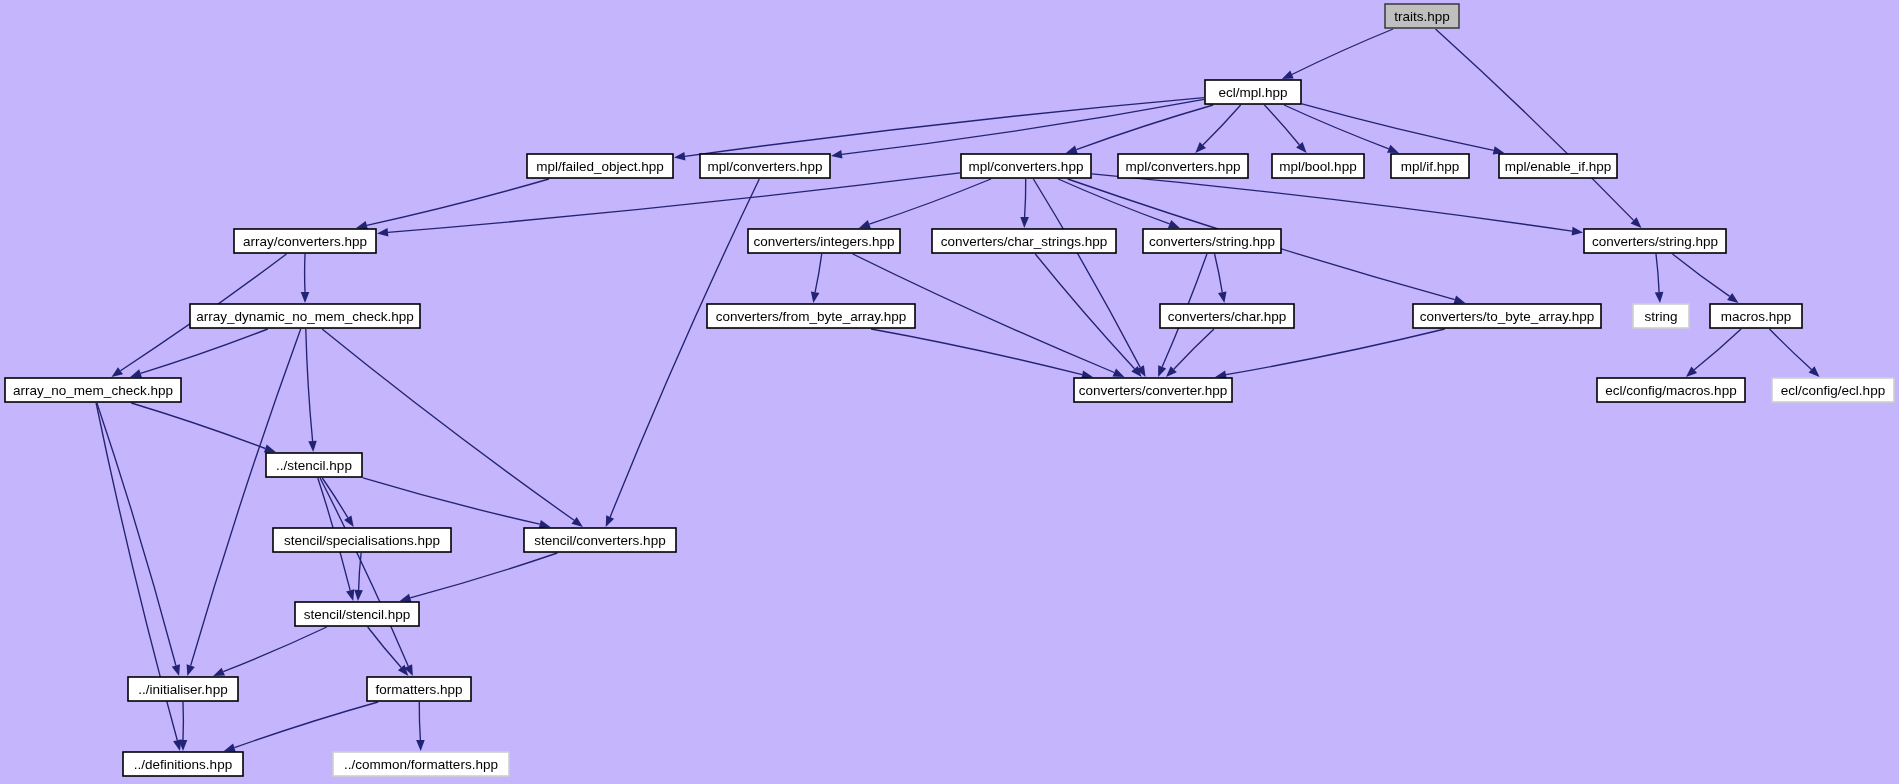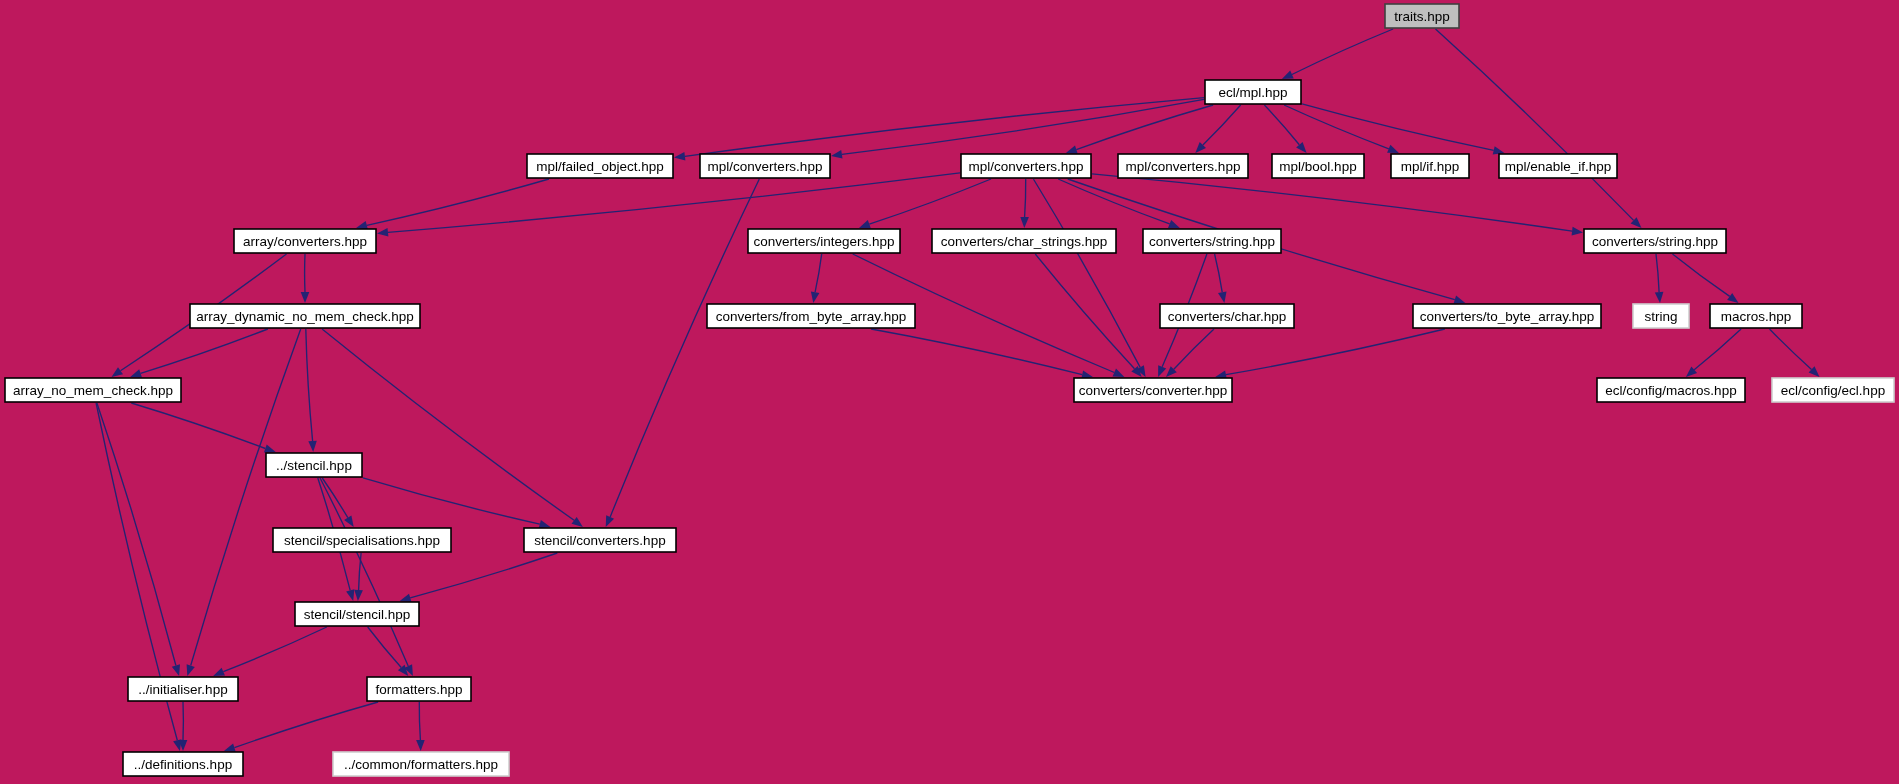--- a/index.html
+++ b/index.html
@@ -1,17 +1,17 @@
 <!DOCTYPE html>
 <html><head>
 <meta charset="utf-8">
 <style>
   html,body{margin:0;padding:0;background:#ffffff;}
   body{font-family:"Liberation Sans",sans-serif;}
-  #graph-root{position:relative;width:1899px;height:784px;overflow:hidden;background:#be185d;}
+  #graph-root{position:relative;width:1899px;height:784px;overflow:hidden;background:#c4b5fd;}
   svg{display:block;}
   .nodebox{fill:#ffffff;stroke:#000000;stroke-width:1.6;}
   .nodebox.root{fill:#bfbfbf;stroke:#404040;stroke-width:1.6;}
   .nodebox.ext{fill:#ffffff;stroke:#cfcfcf;stroke-width:1.6;}
   .nodelabel{font-family:"Liberation Sans",sans-serif;font-size:13.5px;fill:#000000;
              text-anchor:middle;dominant-baseline:middle;}
   .edge{fill:none;stroke:#232373;stroke-width:1.35;}
   .arrowfill{fill:#232373;stroke:none;}
 </style>
 </head>

